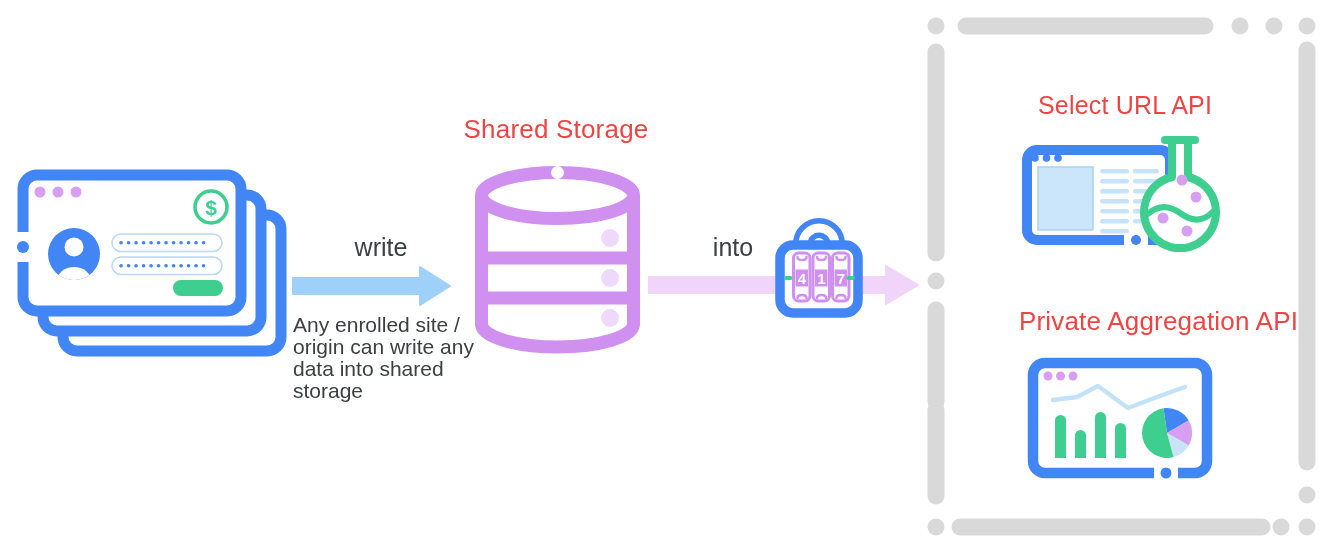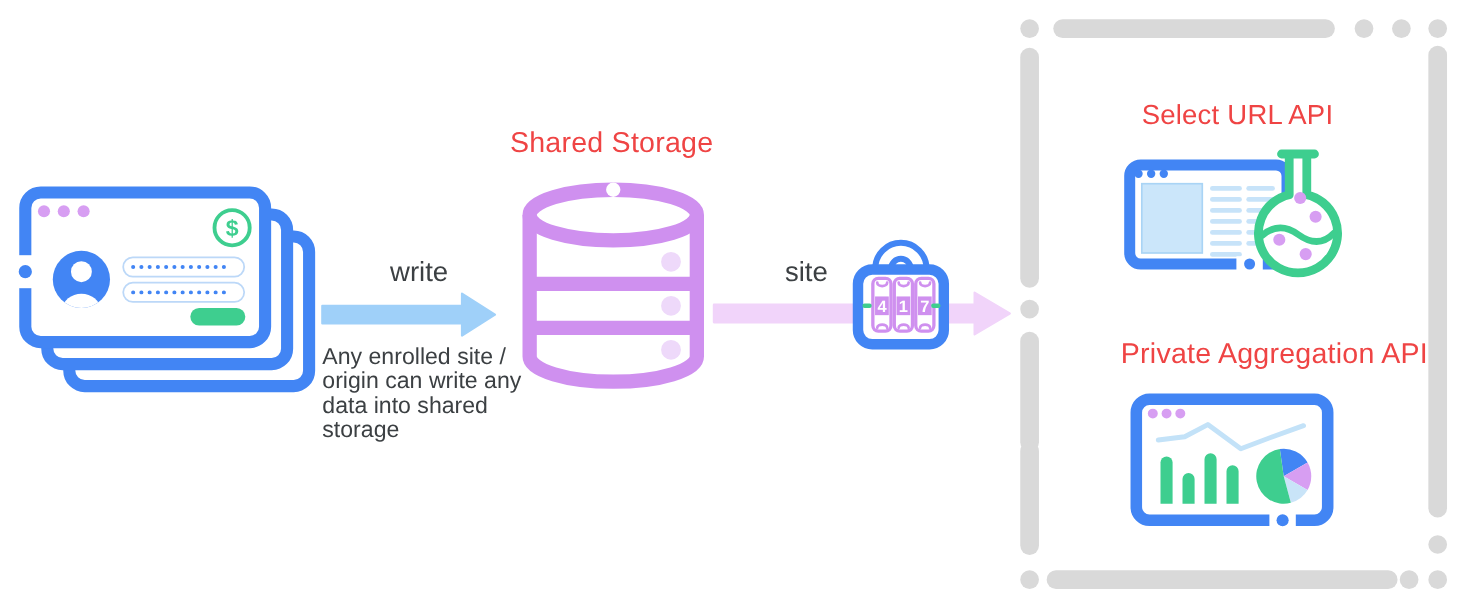--- a/index.html
+++ b/index.html
@@ -94,21 +94,21 @@
     <path d="M 8.5 33.5 L 8.5 162 A 76 23 0 0 0 160.5 162 L 160.5 33.5" fill="#fff" stroke="#CF90EF" stroke-width="13" stroke-linejoin="round"></path>
     <line x1="8.5" y1="96" x2="160.5" y2="96" stroke="#CF90EF" stroke-width="13"></line>
     <line x1="8.5" y1="136" x2="160.5" y2="136" stroke="#CF90EF" stroke-width="13"></line>
     <ellipse cx="84.5" cy="33.5" rx="76" ry="23" fill="#fff" stroke="#CF90EF" stroke-width="13"></ellipse>
     <circle cx="84.5" cy="10.5" r="6.5" fill="#fff"></circle>
     <circle cx="137" cy="76" r="9" fill="#EED9FA"></circle>
     <circle cx="137" cy="116" r="9" fill="#EED9FA"></circle>
     <circle cx="137" cy="156" r="9" fill="#EED9FA"></circle>
   </svg>
 
-  <div id="read-label" class="flow-label">site</div>
+  <div id="read-label" class="flow-label">into</div>
   <svg id="read-arrow" width="275" height="42" viewBox="0 0 275 42">
     <polygon points="1,13 238,13 238,2 270,21 238,40 238,29 1,29" fill="#F1D4FA" stroke="#F1D4FA" stroke-width="2" stroke-linejoin="round"></polygon>
   </svg>
   <svg id="lock-icon" width="100" height="126" viewBox="0 0 100 126">
     <path d="M 33 60 L 33 47 A 16 16 0 0 1 65 47 L 65 60" fill="none" stroke="#4285F4" stroke-width="20"></path>
     <path d="M 33 60 L 33 47 A 16 16 0 0 1 65 47 L 65 60" fill="none" stroke="#fff" stroke-width="9"></path>
     <rect x="10" y="48" width="78" height="68" rx="13" fill="#fff" stroke="#4285F4" stroke-width="9.5"></rect>
 
     <g>
       <rect x="23.5" y="56" width="16.5" height="48" rx="5" fill="#fff" stroke="#CF90EF" stroke-width="3"></rect>

